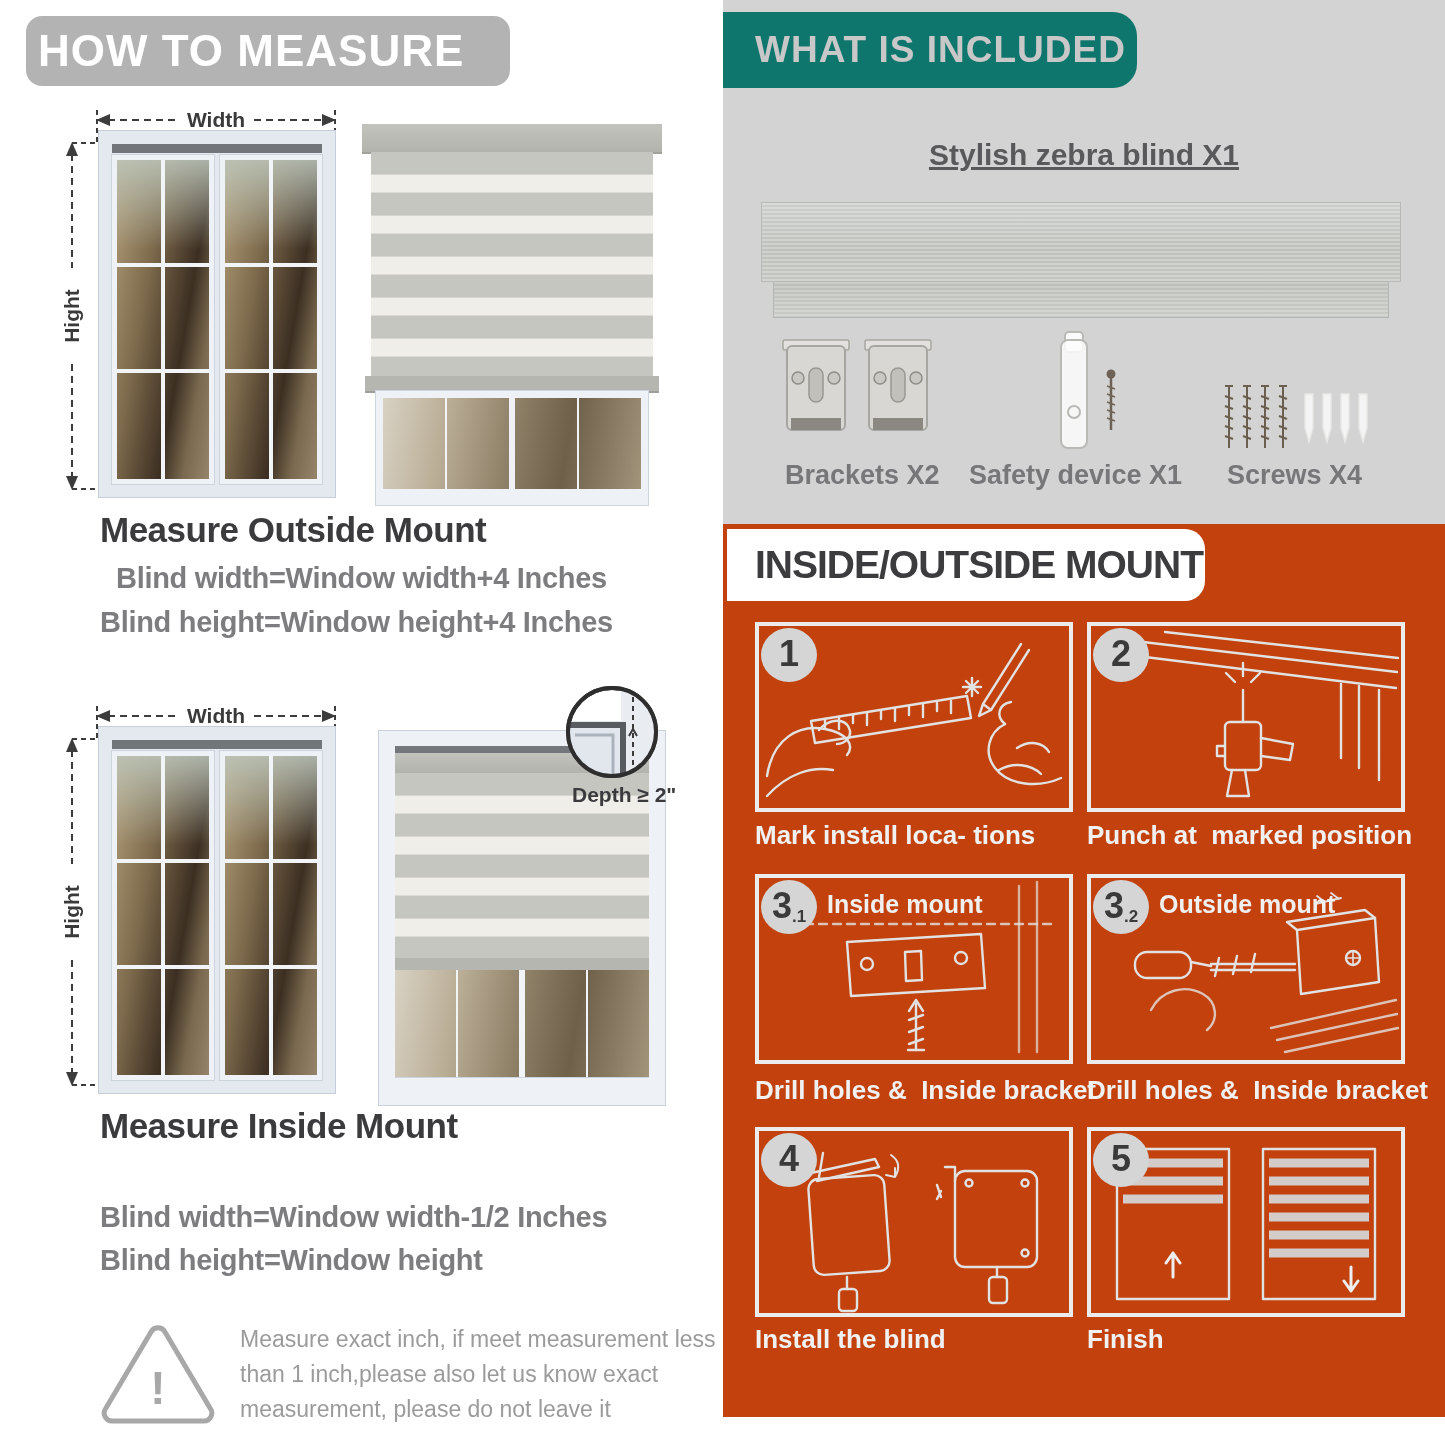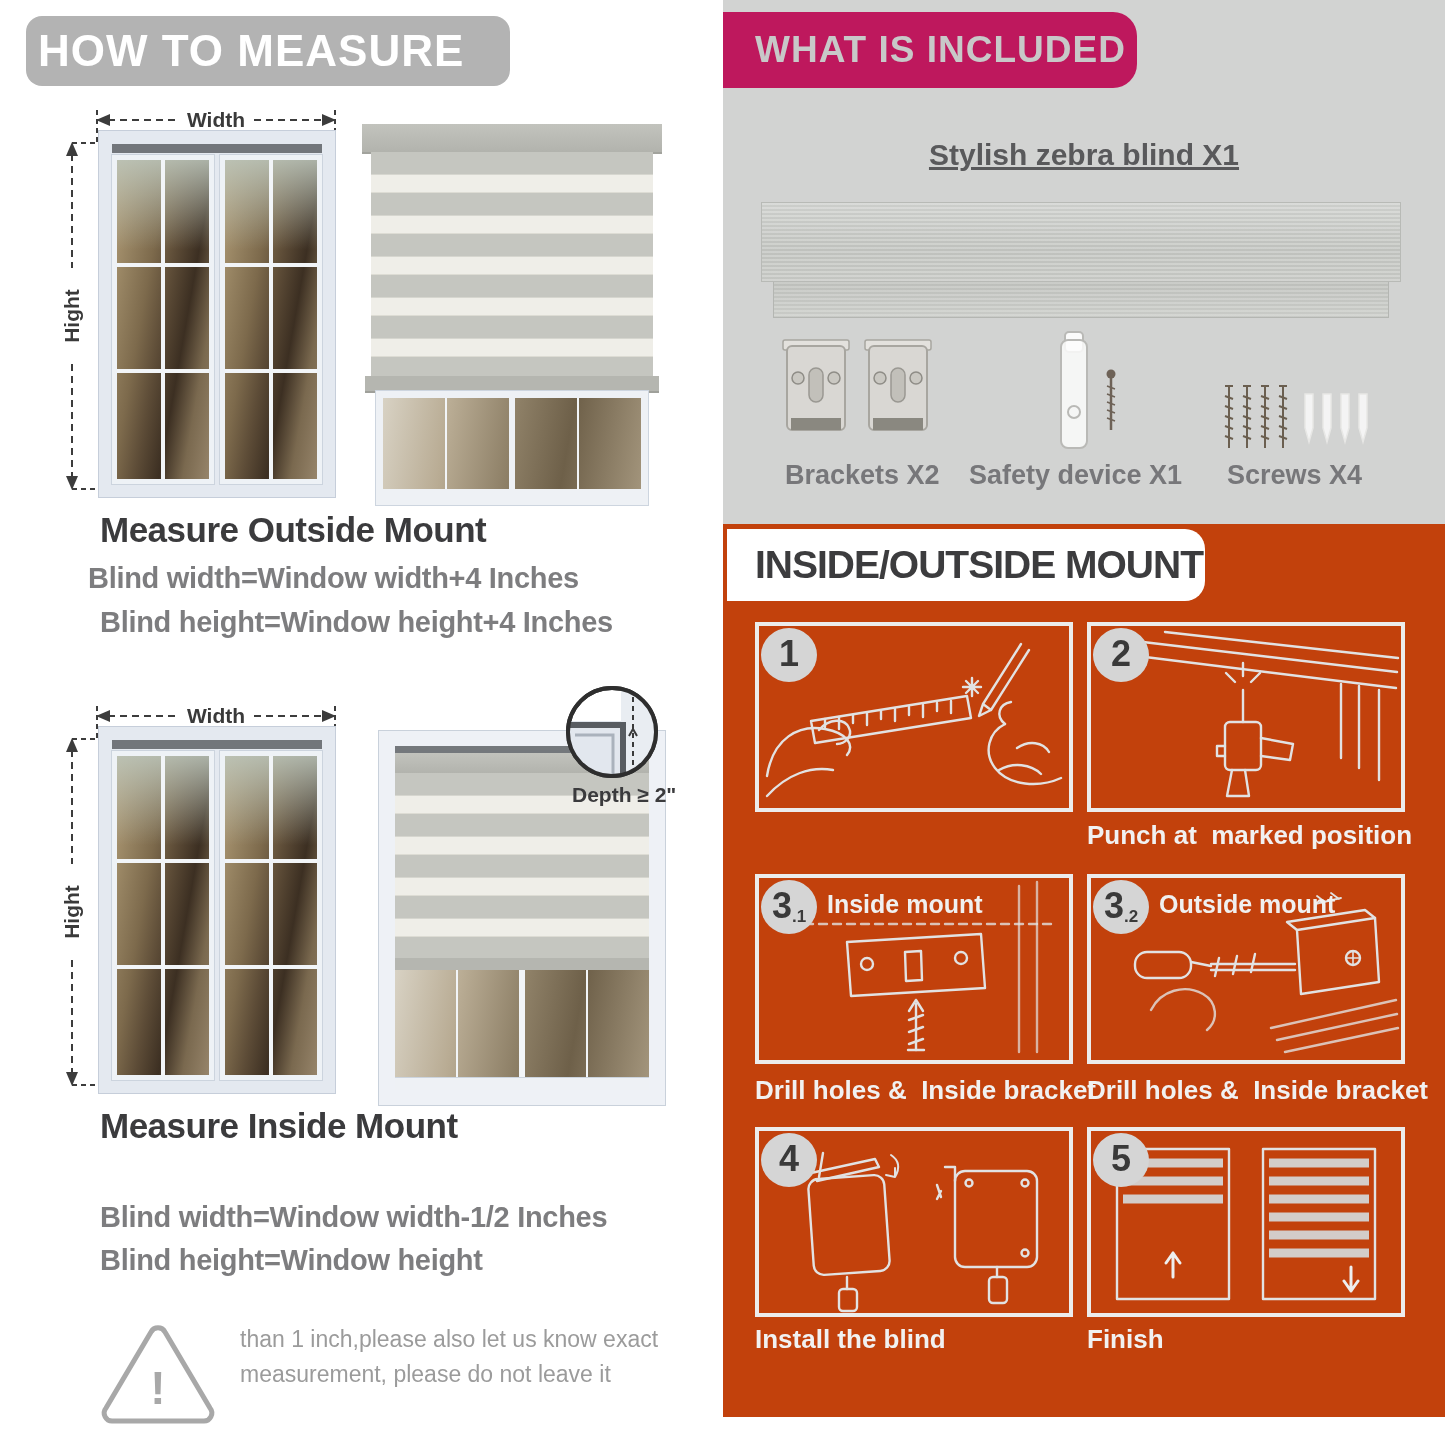--- a/index.html
+++ b/index.html
@@ -46,21 +46,21 @@
   .winb .thinv{position:absolute;top:0;bottom:0;width:2px;background:#f2f5f8;}
   .winb .sill{position:absolute;left:0;right:0;bottom:0;height:9px;background:#eef1f5;}
 
   .depth-label{font-size:21px;font-weight:bold;color:#3b3b3d;white-space:nowrap;}
 
   .warn-line{font-size:23px;color:#9b9b9b;line-height:35px;white-space:nowrap;}
 
   
   .included-panel{left:723px;top:0;width:722px;height:552px;background:#d2d3d2;}
   .pill-included{
-    position:absolute;left:0;top:12px;width:382px;height:76px;background:#be185d;
+    position:absolute;left:0;top:12px;width:382px;height:76px;background:#0f766e;
     border-radius:0 24px 24px 0;color:#c8c8c8;font-weight:bold;font-size:37px;
     line-height:76px;padding-left:32px;letter-spacing:1px;
   }
   .product-title{position:absolute;left:0;top:138px;width:722px;text-align:center;
     font-size:30px;font-weight:bold;color:#59595b;text-decoration:underline;}
   .rail-main{position:absolute;left:38px;top:202px;width:640px;height:80px;
     background:
       repeating-linear-gradient(180deg, rgba(255,255,255,.15) 0 2px, rgba(0,0,0,.035) 2px 4px),
       linear-gradient(180deg,#d3d5d2,#c6c8c4 60%,#cbcdc9);
     border:1px solid #b8bab6;box-sizing:border-box;}
@@ -142,21 +142,21 @@
     <div class="rail" style="left:3px;right:3px;top:264px;height:15px;"></div>
     <div class="winb photo-light" style="left:14px;right:14px;top:279px;height:114px;">
       <i class="thinv" style="left:24%;"></i>
       <i class="thinv" style="left:calc(50% - 3px);width:6px;background:#eef1f5;"></i>
       <i class="thinv" style="left:75%;"></i>
       <div class="sill"></div>
     </div>
   </div>
 
   <div class="abs h2-dark" style="left:100px;top:510px;">Measure Outside Mount</div>
-  <div class="abs sub-gray" style="left:88px;top:562px;">Blind width=Window width+4 Inches</div>
+  <div class="abs sub-gray" style="left:116px;top:562px;">Blind width=Window width+4 Inches</div>
   <div class="abs sub-gray" style="left:100px;top:606px;">Blind height=Window height+4 Inches</div>
 
   <svg class="abs" style="left:92px;top:696px" width="248" height="44" viewBox="0 0 248 44">
     <g stroke="#3c3c3c" stroke-width="2" fill="none">
       <path d="M5,10 V42" stroke-dasharray="5 4"></path>
       <path d="M243,10 V42" stroke-dasharray="5 4"></path>
       <path d="M16,20 H86" stroke-dasharray="7 5"></path>
       <path d="M162,20 H232" stroke-dasharray="7 5"></path>
     </g>
     <path d="M4,20 L18,14 L18,26 Z" fill="#3c3c3c"></path>
@@ -226,20 +226,21 @@
 
   <div class="abs h2-dark" style="left:100px;top:1106px;">Measure Inside Mount</div>
   <div class="abs sub-gray" style="left:100px;top:1201px;">Blind width=Window width-1/2 Inches</div>
   <div class="abs sub-gray" style="left:100px;top:1244px;">Blind height=Window height</div>
 
   <svg class="abs" style="left:98px;top:1320px" width="120" height="106" viewBox="0 0 120 106">
     <path d="M53,12 a8,8 0 0 1 14,0 L112,88 a8,8 0 0 1 -7,13 L15,101 a8,8 0 0 1 -7,-13 Z" fill="none" stroke="#a8a8a8" stroke-width="5" stroke-linejoin="round"></path>
     <text x="60" y="84" text-anchor="middle" font-size="46" font-weight="bold" fill="#a8a8a8">!</text>
   </svg>
   <div class="abs" style="left:240px;top:1322px;">
+    <div class="warn-line">Measure exact inch, if meet measurement less</div>
     <div class="warn-line">than 1 inch,please also let us know exact</div>
     <div class="warn-line">measurement, please do not leave it</div>
   </div>
 </section>
 
 <section class="abs included-panel">
   <div class="pill-included">
     <span>WHAT IS INCLUDED</span>
   </div>
 
@@ -332,20 +333,21 @@
         <path d="M302,152 C280,162 250,160 236,142 C224,126 230,106 246,98"></path>
         <path d="M246,98 C236,90 240,78 252,76"></path>
         <path d="M258,122 C270,114 284,116 290,126"></path>
         <path d="M240,144 C254,136 272,138 282,148"></path>
       </g>
     </svg>
     <div class="badge">
         <span class="n">1</span>
       </div>
   </div>
+  <div class="cap" style="left:32px;top:296px;">Mark install loca- tions</div>
 
   <div class="step-panel" style="left:364px;top:98px;">
     <svg class="art" viewBox="0 0 310 182">
       <g fill="none" stroke="#e2e2e2" stroke-width="2.4" stroke-linecap="round" stroke-linejoin="round">
         <path d="M30,28 L305,62 M52,16 L306,46 M74,6 L307,32"></path>
         <path d="M250,58 L250,132 M268,60 L268,142 M288,64 L288,154"></path>
         <path d="M152,96 L152,64"></path>
         <path d="M144,56 l-9,-9 M160,56 l9,-9 M152,50 v-13"></path>
         <rect x="134" y="96" width="36" height="48" rx="5"></rect>
         <path d="M170,112 L202,118 L199,134 L170,130"></path>

